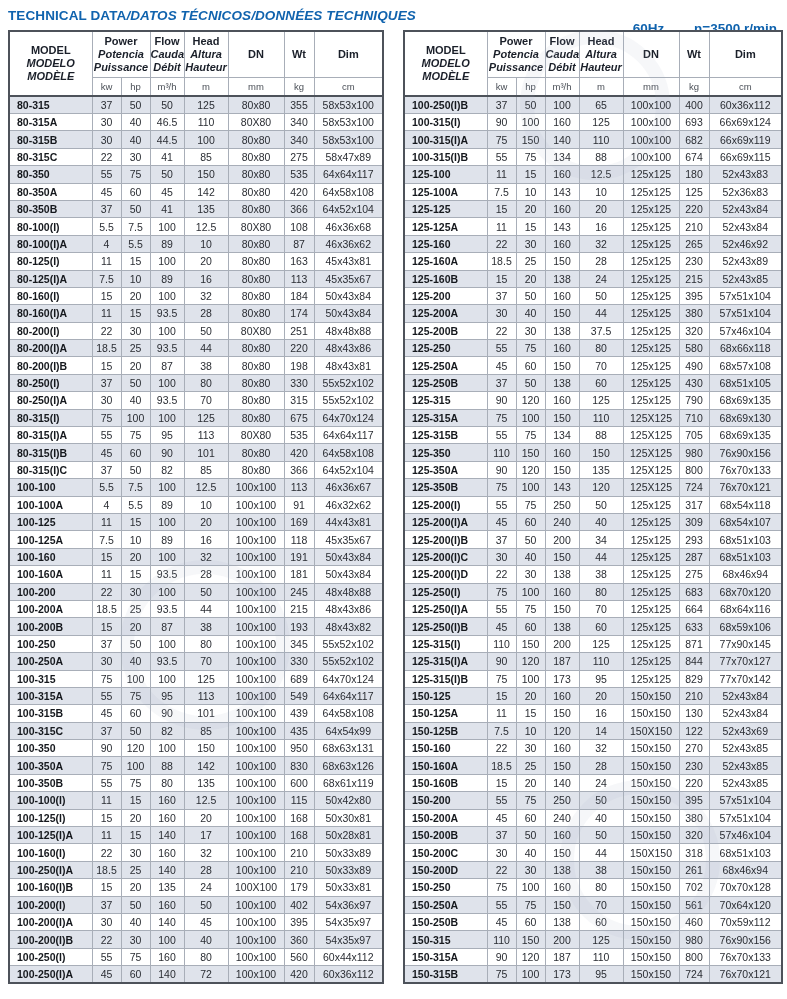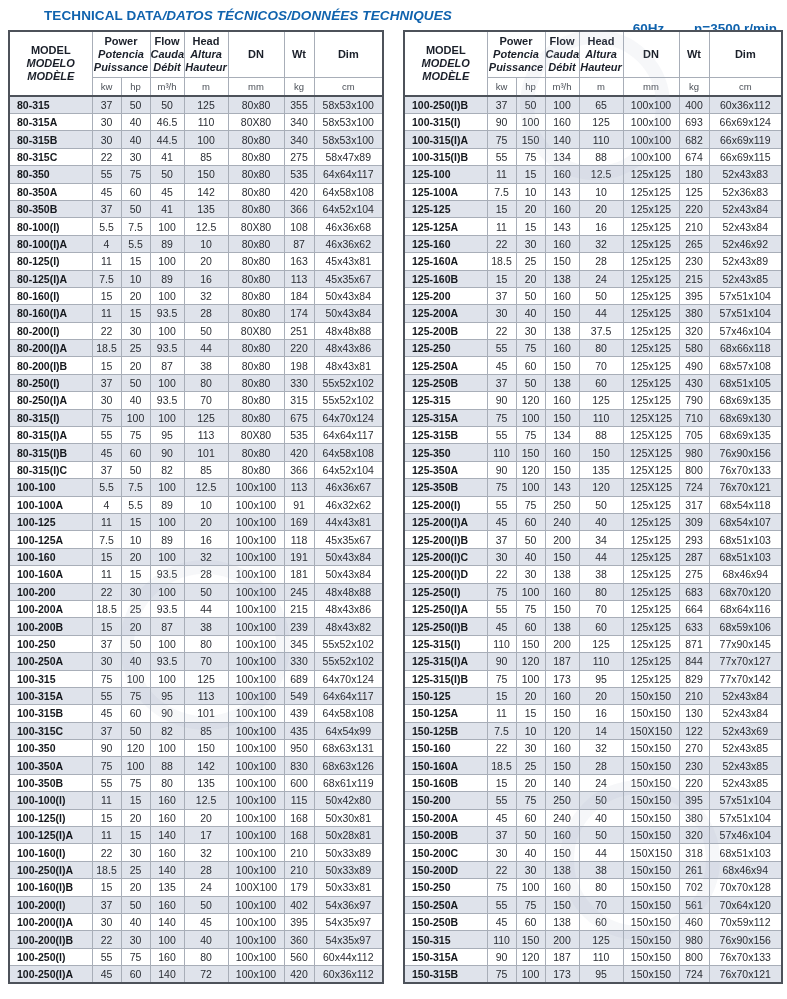--- a/index.html
+++ b/index.html
@@ -8,21 +8,21 @@
     width:787px; height:999px;
     background:#ffffff;
     font-family:"Liberation Sans", sans-serif;
     position:relative;
     overflow:hidden;
   }
   .page-header{
     display:flex; justify-content:space-between; align-items:flex-start;
     padding:8px 10px 0 8px; height:30px;
   }
-  .title{ font-size:13.5px; font-weight:bold; color:#1063ae; letter-spacing:0.1px;margin-left:36px; }
+  .title{ font-size:13.5px; font-weight:bold; color:#1063ae; letter-spacing:0.1px; }
   .title .t-intl{ font-style:italic; }
   .specs{ font-size:13.5px; font-weight:bold; color:#1063ae;margin-top:13px; }
   .specs span{ margin-left:26px; }
   .tables{ display:flex; padding:0 6px 0 8px; }
   .tbl-wrap{ }
   .tbl-wrap.left{ width:374px; margin-right:21px; }
   .tbl-wrap.right{ width:378px; }
   table{
     border-collapse:collapse; table-layout:fixed; width:100%;
     border:2px solid #4d525a;
@@ -432,21 +432,21 @@
             <td>215</td>
             <td>48x43x86</td>
           </tr>
           <tr>
             <td class="model">100-200B</td>
             <td>15</td>
             <td>20</td>
             <td>87</td>
             <td>38</td>
             <td>100x100</td>
-            <td>239</td>
+            <td>193</td>
             <td>48x43x82</td>
           </tr>
           <tr>
             <td class="model">100-250</td>
             <td>37</td>
             <td>50</td>
             <td>100</td>
             <td>80</td>
             <td>100x100</td>
             <td>345</td>

